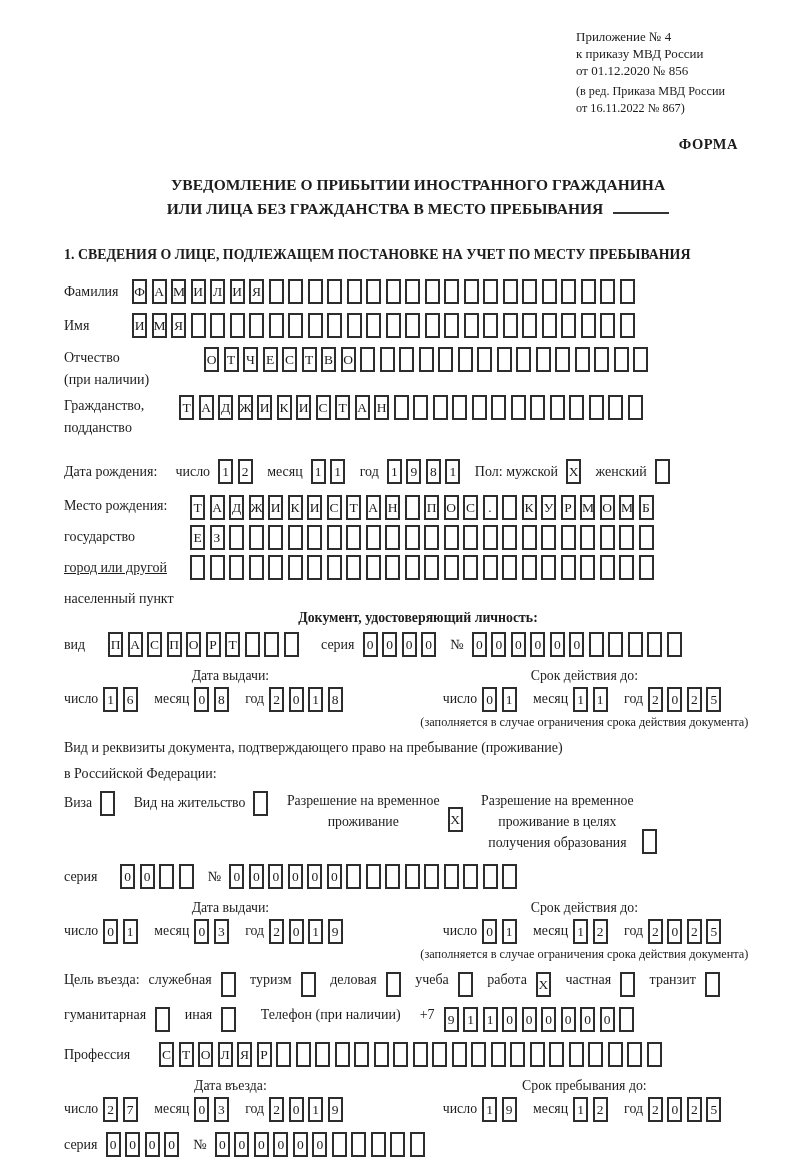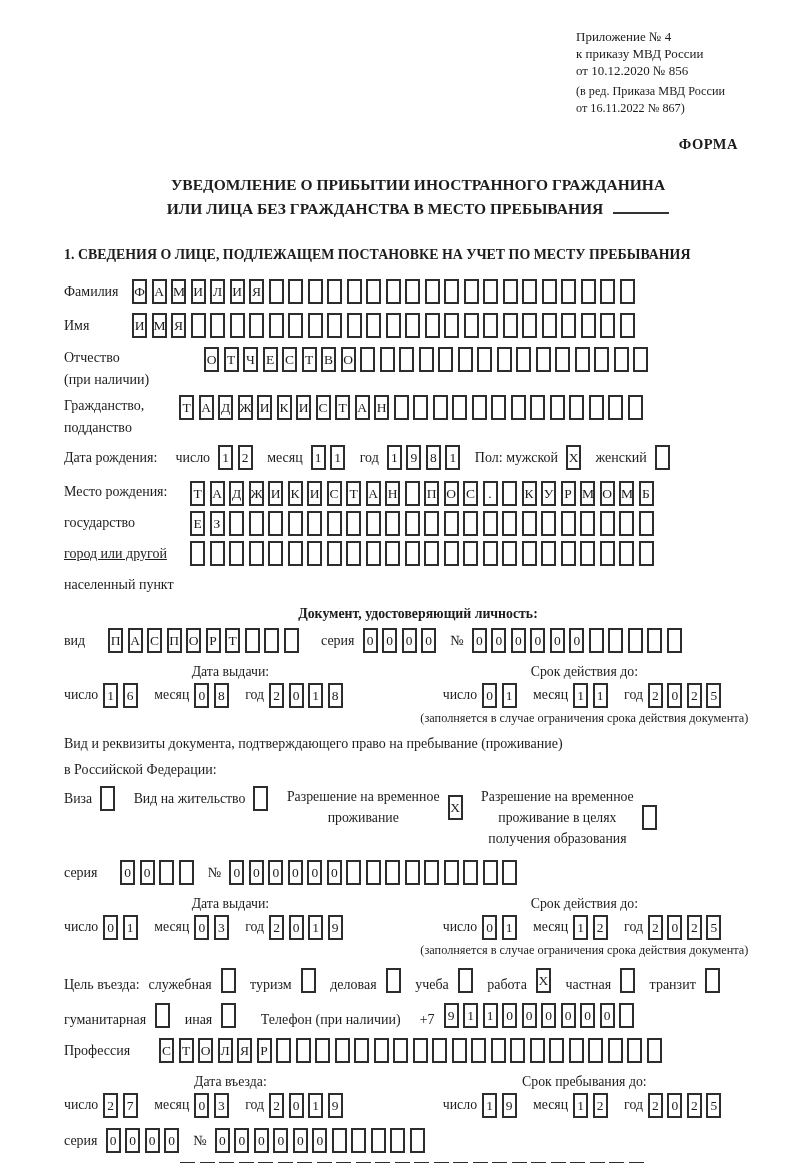--- a/index.html
+++ b/index.html
@@ -53,46 +53,46 @@
   .dc-head { text-align: center; font-size: 13.8px; margin-bottom: 3px; }
   .dc-row { display: flex; align-items: center; }
   .dc-row .dlbl { font-size: 13.8px; margin-right: 5px; }
   .dc-row .sp { width: 12px; flex: none; }
   .dc-note { font-size: 12.3px; margin-top: 3px; text-align: center; white-space: nowrap; }
 
   .plain-line { font-size: 14px; margin-top: 10px; }
 
   
   .opts-row { display: flex; align-items: flex-start; margin-top: 8px; }
-  .opt { display: flex; align-items: center; margin-right: 14px; }
+  .opt { display: flex; align-items: flex-end; margin-right: 14px; }
   .opt .opt-lbl { font-size: 13.8px; line-height: 26px; margin-right: 8px; }
   .opt .opt-ml { font-size: 13.8px; line-height: 1.55; text-align: center; margin-right: 8px; }
   .opt .boxes { margin-top: 0; }
 
   
-  .purpose-row { display: flex; align-items: flex-end; margin-top: 10px; }
+  .purpose-row { display: flex; align-items: flex-start; margin-top: 10px; }
   .purpose-row .plbl { font-size: 14px; margin-right: 9px; }
   .purpose-row .pgap { width: 10px; flex: none; }
   .indent135 { }
 
-  .heading-center { text-align: center; font-weight: bold; font-size: 13.8px; margin-top: 10px; }
+  .heading-center { text-align: center; font-weight: bold; font-size: 13.8px; }
 
   .inline-lbl { font-size: 14px; line-height: 26px; margin-right: 8px; flex: none; }
   .ml18 { margin-left: 18px; }
   .ml10 { margin-left: 10px; }
 </style>
 </head>
 <body>
 
 <div class="page">
 
   <div class="header-note">
     <div class="hl">Приложение № 4</div>
     <div class="hl">к приказу МВД России</div>
-    <div class="hl">от 10.12.2020 № 856</div>
+    <div class="hl">от 01.12.2020 № 856</div>
     <div class="gap"></div>
     <div class="hl small">(в ред. Приказа МВД России</div>
     <div class="hl small">от 16.11.2022 № 867)</div>
   </div>
 
   <div class="forma">ФОРМА</div>
 
   <div class="title">
     <div>УВЕДОМЛЕНИЕ О ПРИБЫТИИ ИНОСТРАННОГО ГРАЖДАНИНА</div>
     <div><span>ИЛИ ЛИЦА БЕЗ ГРАЖДАНСТВА В МЕСТО ПРЕБЫВАНИЯ</span><span class="blank"></span></div>
@@ -222,21 +222,21 @@
         <span class="cb"></span>
         <span class="cb"></span>
         <span class="cb"></span>
         <span class="cb"></span>
         <span class="cb"></span>
         <span class="cb"></span>
         <span class="cb"></span>
       </div>
   </div>
 
-  <div class="row" style="align-items:center; margin-top:6px;">
+  <div class="row" style="align-items:center; margin-top:20px;">
     <span class="inline-lbl">Дата рождения:</span>
     <span class="inline-lbl ml10">число</span>
     <span class="boxes">
         <span class="cb">1</span>
         <span class="cb">2</span>
       </span>
     <span class="inline-lbl ml10">месяц</span>
     <span class="boxes">
         <span class="cb">1</span>
         <span class="cb">1</span>

